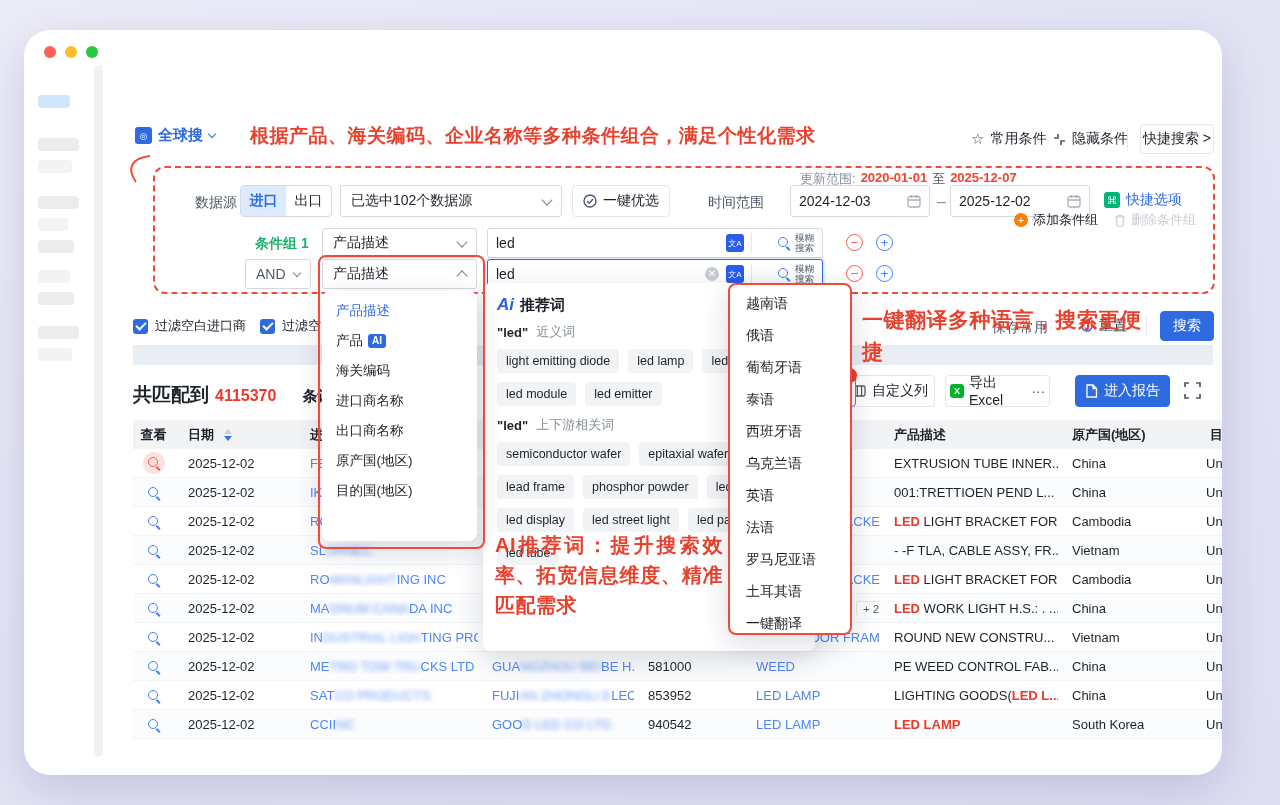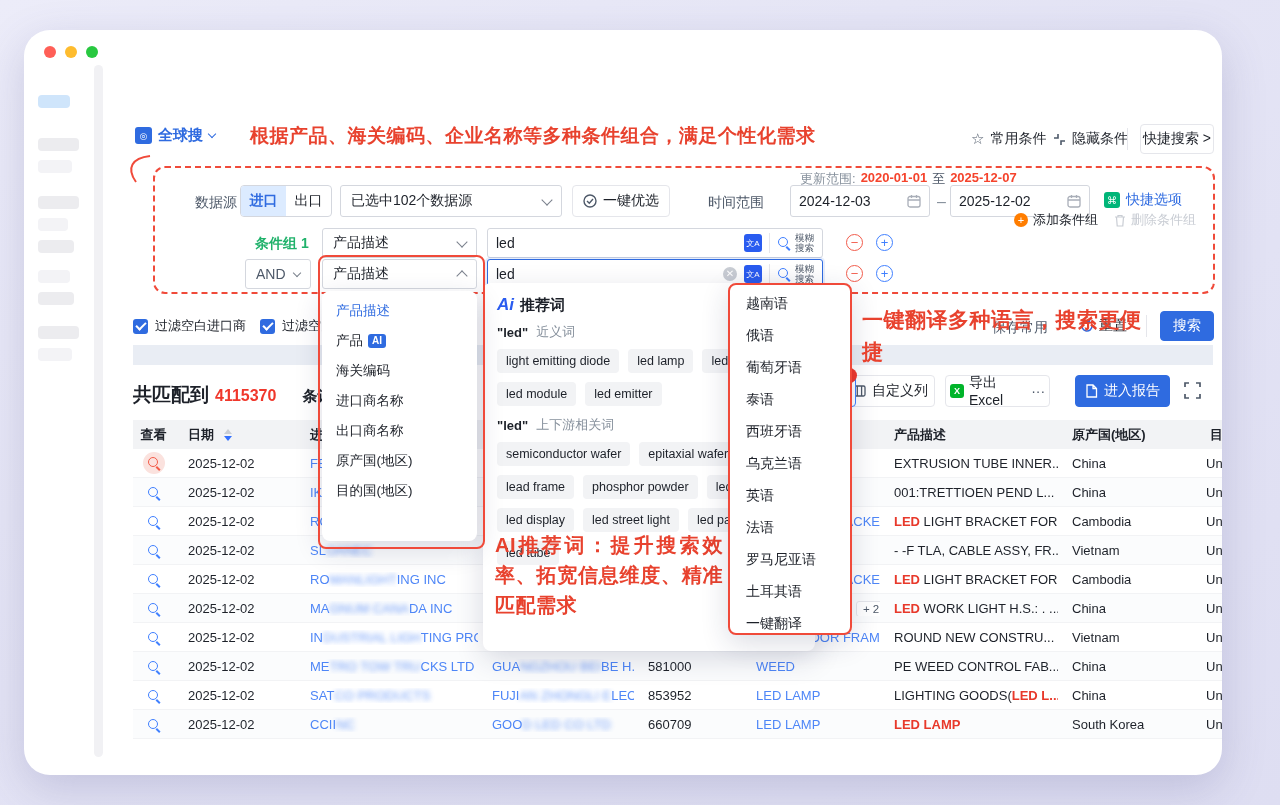--- a/index.html
+++ b/index.html
@@ -59,21 +59,21 @@
   .mag::before{content:"";position:absolute;left:1px;top:1px;width:8px;height:8px;border:1.7px solid #4080ff;border-radius:50%;}
   .mag::after{content:"";position:absolute;left:10px;top:10px;width:5px;height:1.8px;background:#4080ff;transform:rotate(45deg);transform-origin:0 0;}
   .hotwrap{width:22px;height:22px;border-radius:50%;background:#fbe2de;display:inline-flex;align-items:center;justify-content:center;}
   .hotwrap .mag::before{border-color:#f35b48}.hotwrap .mag::after{background:#f35b48}
   .sort{display:inline-flex;flex-direction:column;gap:2px;margin-left:10px;}
   .car{width:0;height:0;border-left:4px solid transparent;border-right:4px solid transparent;}
   .car.up{border-bottom:5px solid #c9cdd4;}
   .car.down{border-top:5px solid #3370ff;}
   .clearx{width:14px;height:14px;border-radius:50%;background:#c9cdd4;color:#fff;font-size:10px;line-height:14px;
     text-align:center;flex:0 0 auto;}
-  .fuzzy{display:flex;align-items:center;gap:4px;border-left:1px solid #e5e6eb;padding-left:7px;margin-left:7px;}
+  .fuzzy{display:flex;align-items:center;gap:4px;border-left:1px solid #e5e6eb;padding-left:25px;margin-left:7px;}
   .fuzzy .txt{font-size:9.5px;line-height:1.1;color:#4e5969;}
   
   .thead{position:absolute;left:109px;top:390px;width:1211px;height:29px;background:#f2f3f5;display:flex;
     align-items:center;font-size:13px;font-weight:700;color:#1d2129;z-index:1;}
   .tbody{position:absolute;left:109px;top:419px;width:1211px;z-index:1;}
   .trow{display:flex;height:28px;align-items:center;font-size:13px;border-bottom:1px solid #f2f3f5;background:#fff;}
   .trow:nth-child(even){background:#fbfcfd;}
   .tcell{flex:0 0 auto;box-sizing:border-box;overflow:hidden;white-space:nowrap;padding-left:14px;}
   .tcell.c0{padding-left:0;text-align:center;}
   .lnk{color:#4e86f7;}
@@ -398,21 +398,21 @@
           <div class="tcell" style="width: 138px;"><span class="lnk">LED LAMP</span></div>
           <div class="tcell" style="width: 178px;"><span>LIGHTING GOODS(</span><span class="hl">LED L...</span></div>
           <div class="tcell" style="width: 138px;">China</div>
           <div class="tcell" style="width: 148px; padding-left: 10px;">Un</div>
         </div>
         <div class="trow">
           <div class="tcell c0" style="width: 41px;"><span class="mag" style="margin-top: 4px;"></span></div>
           <div class="tcell" style="width: 122px;">2025-12-02</div>
           <div class="tcell" style="width: 182px;"><span class="lnk">CCII</span><span class="lnk blur">NC</span></div>
           <div class="tcell" style="width: 156px;"><span class="lnk">GOO</span><span class="lnk blur">D LED CO LTD</span></div>
-          <div class="tcell" style="width: 108px;">660709</div>
+          <div class="tcell" style="width: 108px;">940542</div>
           <div class="tcell" style="width: 138px;"><span class="lnk">LED LAMP</span></div>
           <div class="tcell" style="width: 178px;"><span class="hl">LED LAMP</span></div>
           <div class="tcell" style="width: 138px;">South Korea</div>
           <div class="tcell" style="width: 148px; padding-left: 10px;">Un</div>
         </div>
       </div>
 
   <div class="abs pop" style="left:459px;top:253px;width:332px;height:368px;padding:12px 14px;z-index:20;overflow:hidden;">
     <div style="display:flex;align-items:center;gap:6px;margin-bottom:8px;">
       <span style="color:#2a5cf0;font-weight:700;font-style:italic;font-size:17px;">Ai</span>

